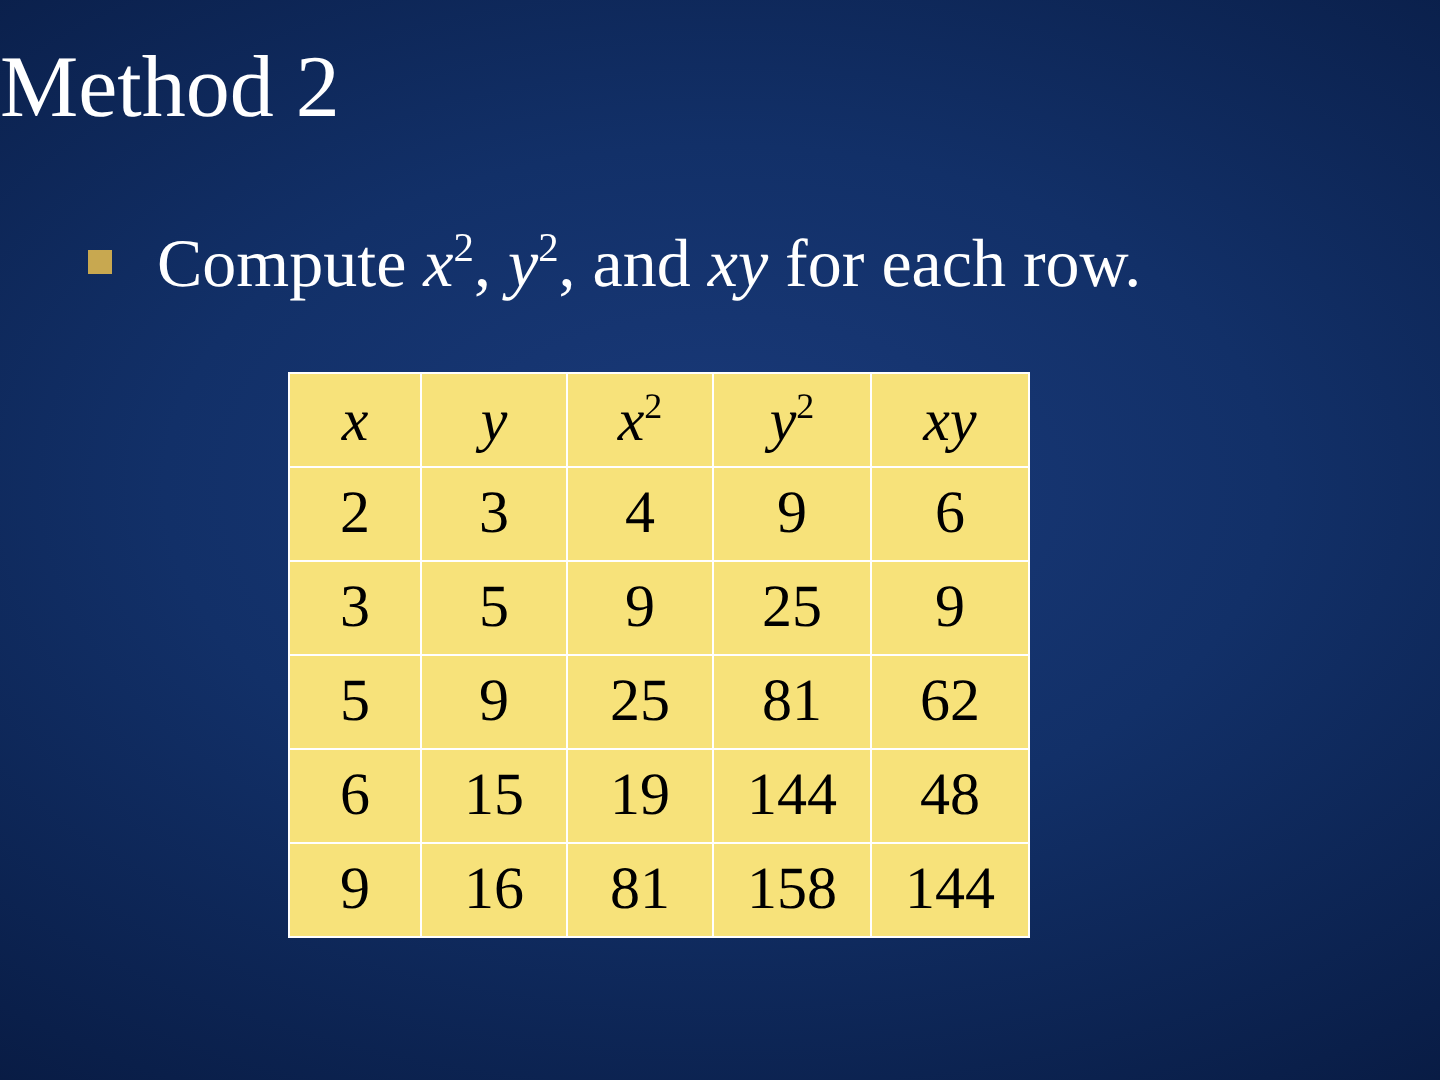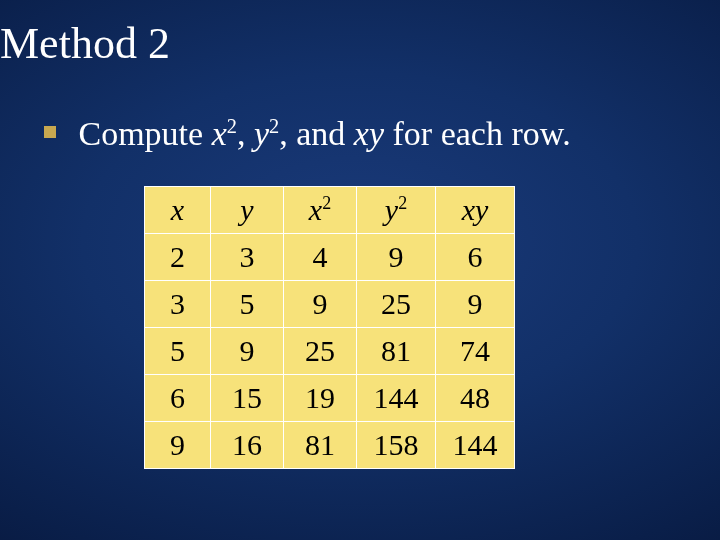--- a/index.html
+++ b/index.html
@@ -108,21 +108,21 @@
         <td class="col-y">5</td>
         <td class="col-x2">9</td>
         <td class="col-y2">25</td>
         <td class="col-xy">9</td>
       </tr>
       <tr>
         <td class="col-x">5</td>
         <td class="col-y">9</td>
         <td class="col-x2">25</td>
         <td class="col-y2">81</td>
-        <td class="col-xy">74</td>
+        <td class="col-xy">62</td>
       </tr>
       <tr>
         <td class="col-x">6</td>
         <td class="col-y">15</td>
         <td class="col-x2">19</td>
         <td class="col-y2">144</td>
         <td class="col-xy">48</td>
       </tr>
       <tr>
         <td class="col-x">9</td>

